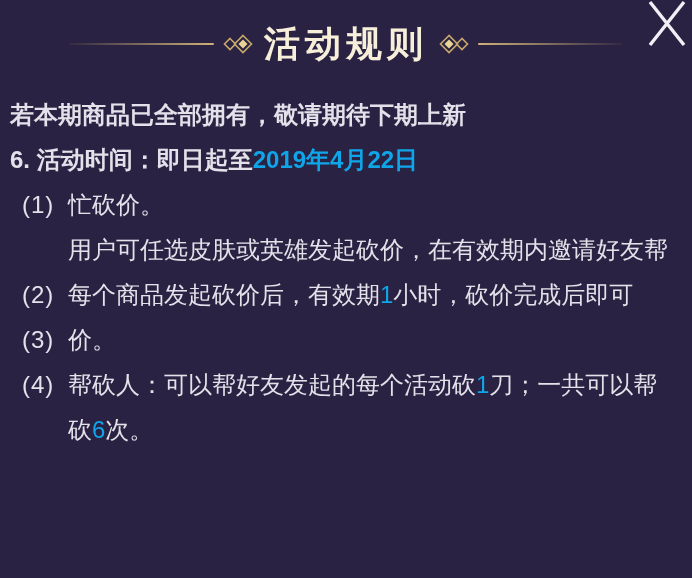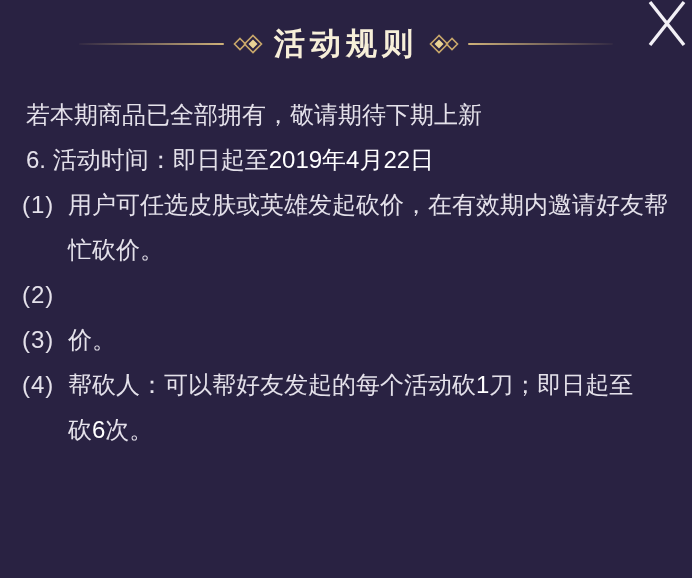--- a/index.html
+++ b/index.html
@@ -22,21 +22,21 @@
     gap: 8px;
     padding-top: 24px;
     height: 64px;
   }
   .hline { height: 2px; width: 145px; border-radius: 1px; }
   .hline.left  { background: linear-gradient(to right, rgba(201,168,107,0.05), rgba(215,185,124,0.95)); }
   .hline.right { background: linear-gradient(to left,  rgba(201,168,107,0.05), rgba(215,185,124,0.95)); }
   .orn { display: inline-flex; flex: none; }
   .orn.right svg { transform: scaleX(-1); }
   .title {
-    font-size: 31px;
+    font-size: 36px;
     font-weight: bold;
     letter-spacing: 5px;
     color: #f7efd9;
     white-space: nowrap;
   }
 
   
   .close-btn {
     position: absolute;
     top: -2px;
@@ -58,22 +58,22 @@
     color: #e4e1ea;
   }
   .para { display: flex; }
   .para .num {
     flex: none;
     width: 46px;
     margin-left: 12px;
     letter-spacing: 1px;
   }
   .para .txt { flex: 1 1 auto; }
-  .para.plain .txt { margin-left: 16px; }
-  .gold { color: #ffffff; }
+  .para.plain .txt { margin-left: 0; font-weight: bold; }
+  .gold { color: #0ea5e9; }
 </style>
 </head>
 <body>
 
 <div class="dialog">
 
   <div class="header">
     <div class="hline left"></div>
     <span class="orn left">
       <svg width="34" height="24" viewBox="0 0 34 24">
@@ -114,40 +114,41 @@
 
     <div class="txt">
           <div><span>6. 活动时间：即日起至</span><span class="gold">2019年4月22日</span></div>
         </div>
   </div>
 
 
   <div class="para">
     <span class="num">(1)</span>
     <div class="txt">
+          <div><span>忙砍价。</span></div>
           <div><span>用户可任选皮肤或英雄发起砍价，在有效期内邀请好友帮</span></div>
-          <div><span>忙砍价。</span></div>
         </div>
   </div>
 
   <div class="para">
     <span class="num">(2)</span>
     <div class="txt">
+          <div><span>每个商品发起砍价后，有效期</span><span class="gold">1</span><span>小时，砍价完成后即可</span></div>
         </div>
   </div>
 
   <div class="para">
     <span class="num">(3)</span>
     <div class="txt">
           <div><span>价。</span></div>
         </div>
   </div>
 
   <div class="para">
     <span class="num">(4)</span>
     <div class="txt">
-          <div><span>帮砍人：可以帮好友发起的每个活动砍</span><span class="gold">1</span><span>刀；即日起至</span></div>
+          <div><span>帮砍人：可以帮好友发起的每个活动砍</span><span class="gold">1</span><span>刀；一共可以帮</span></div>
           <div><span>砍</span><span class="gold">6</span><span>次。</span></div>
         </div>
   </div>
 </div>
 
 </div>
 
 </body></html>

